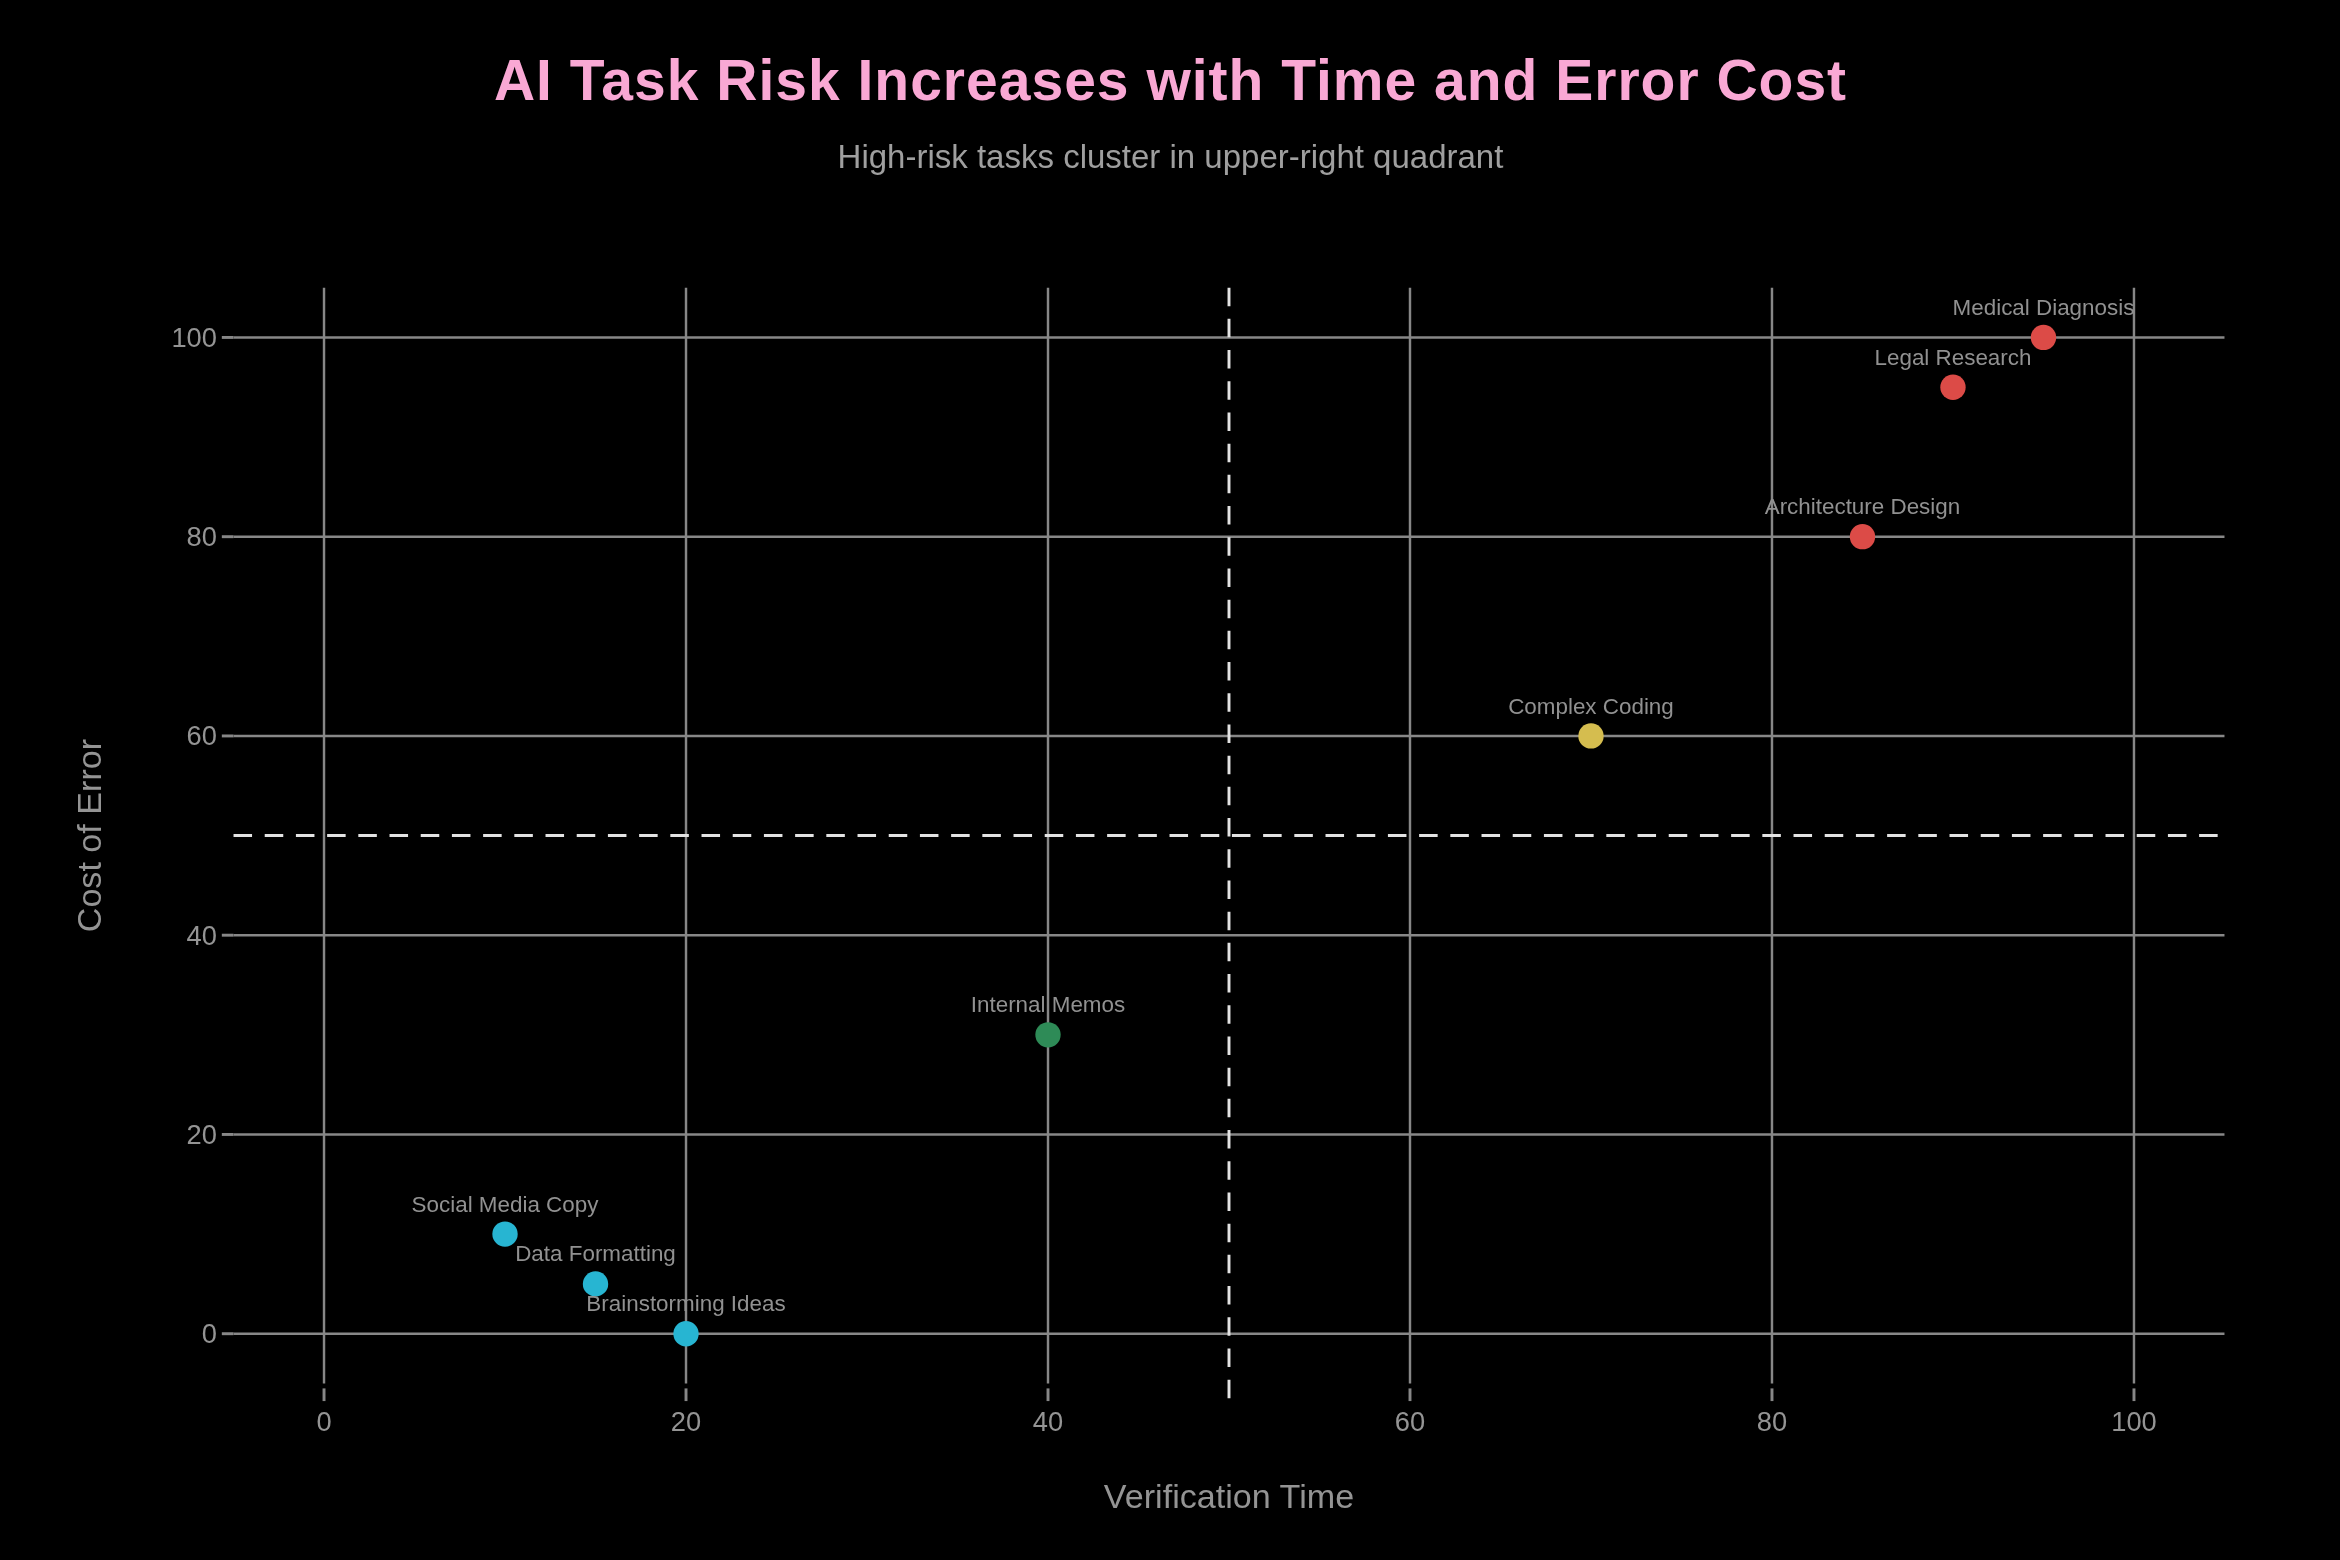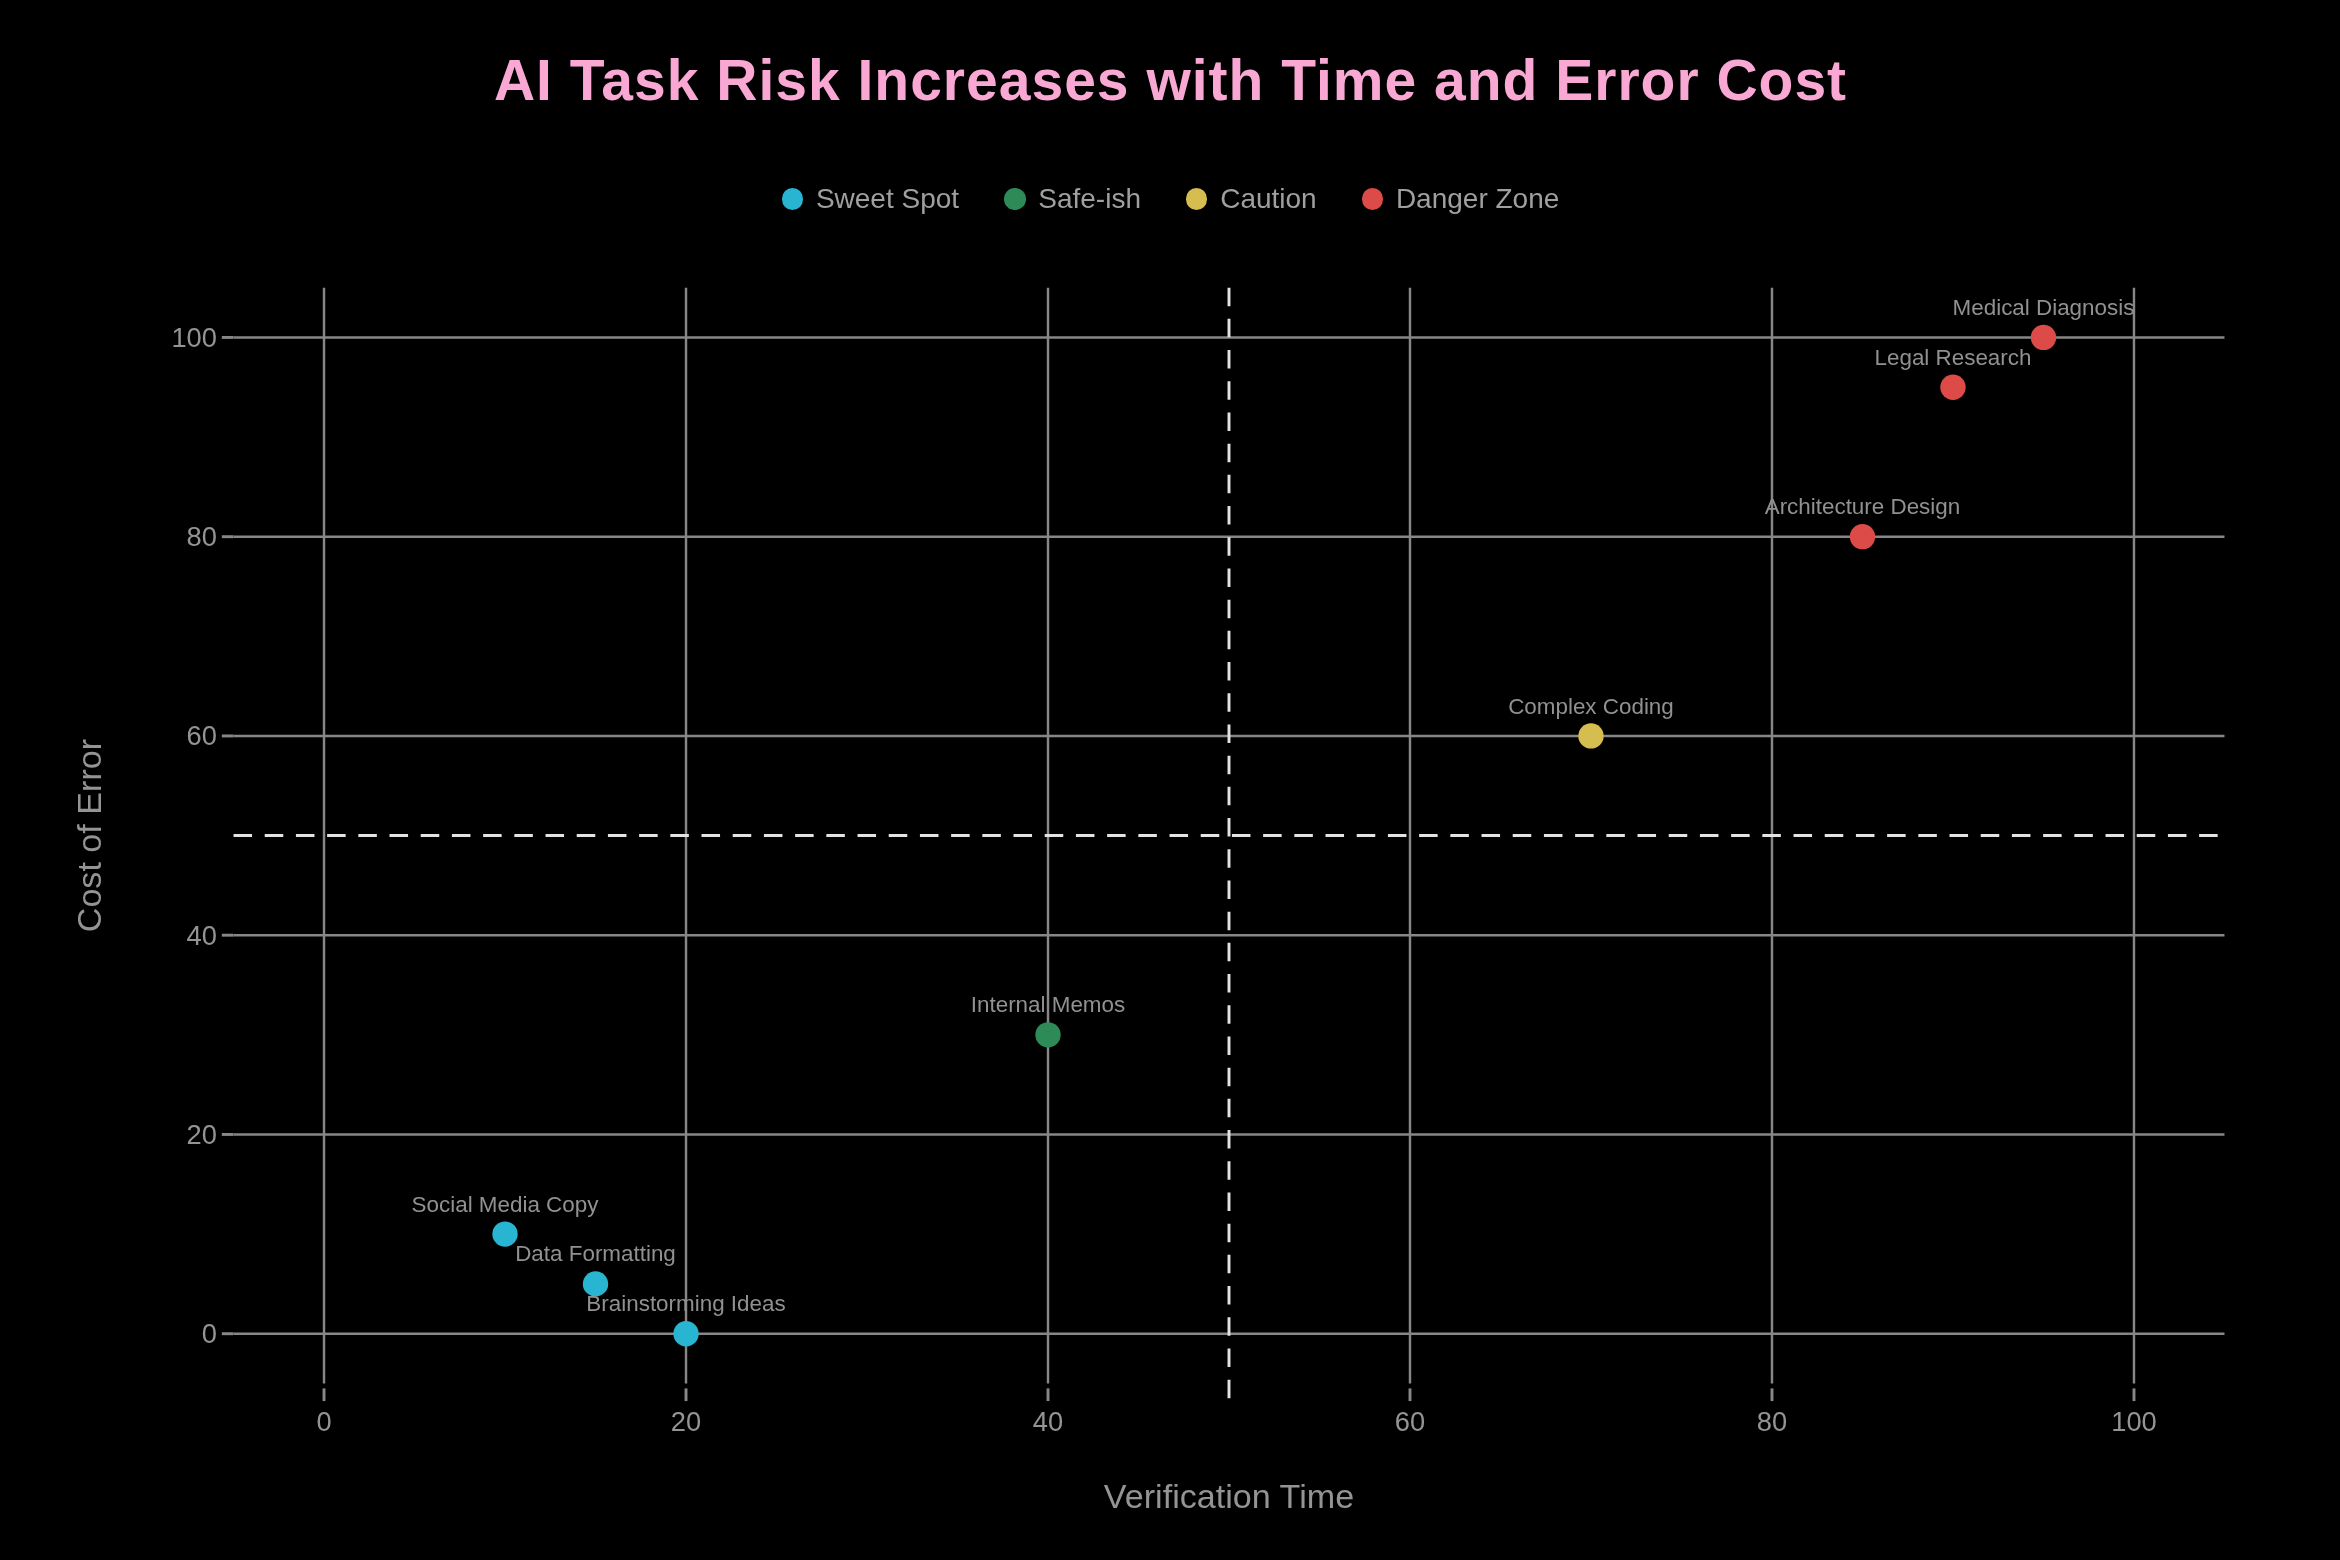--- a/index.html
+++ b/index.html
@@ -23,38 +23,21 @@
   .legend-dot{width:21.5px;height:21.5px;border-radius:50%;display:inline-block;}
   .legend-label{font-size:28px;color:#9f9f9f;}
   svg#chart{position:absolute;left:0;top:0;width:2341px;height:1560px;}
   svg text{font-family:"Liberation Sans",sans-serif;}
 </style>
 </head>
 <body>
 
 <div class="page">
   <div class="title">AI Task Risk Increases with Time and Error Cost</div>
-  <div class="legend" id="legend">
-      <div class="legend-item">
-        <span class="legend-dot" style="background: rgb(39, 181, 210);"></span>
-        <span class="legend-label">Sweet Spot</span>
-      </div>
-      <div class="legend-item">
-        <span class="legend-dot" style="background: rgb(46, 139, 87);"></span>
-        <span class="legend-label">Safe-ish</span>
-      </div>
-      <div class="legend-item">
-        <span class="legend-dot" style="background: rgb(213, 189, 79);"></span>
-        <span class="legend-label">Caution</span>
-      </div>
-      <div class="legend-item">
-        <span class="legend-dot" style="background: rgb(220, 75, 71);"></span>
-        <span class="legend-label">Danger Zone</span>
-      </div>
-    </div>
+  <div class="subtitle">High-risk tasks cluster in upper-right quadrant</div>
   <svg id="chart" viewBox="0 0 2400 1600">
       <line x1="331.8181818181818" x2="331.8181818181818" y1="295" y2="1419" stroke="#878787" stroke-width="2.5"></line>
       <line x1="703.090909090909" x2="703.090909090909" y1="295" y2="1419" stroke="#878787" stroke-width="2.5"></line>
       <line x1="1074.3636363636365" x2="1074.3636363636365" y1="295" y2="1419" stroke="#878787" stroke-width="2.5"></line>
       <line x1="1445.6363636363637" x2="1445.6363636363637" y1="295" y2="1419" stroke="#878787" stroke-width="2.5"></line>
       <line x1="1816.9090909090908" x2="1816.9090909090908" y1="295" y2="1419" stroke="#878787" stroke-width="2.5"></line>
       <line x1="2188.181818181818" x2="2188.181818181818" y1="295" y2="1419" stroke="#878787" stroke-width="2.5"></line>
       <line x1="239" x2="2281" y1="1367.909090909091" y2="1367.909090909091" stroke="#878787" stroke-width="2.5"></line>
       <line x1="239" x2="2281" y1="1163.5454545454545" y2="1163.5454545454545" stroke="#878787" stroke-width="2.5"></line>
       <line x1="239" x2="2281" y1="959.1818181818181" y2="959.1818181818181" stroke="#878787" stroke-width="2.5"></line>

